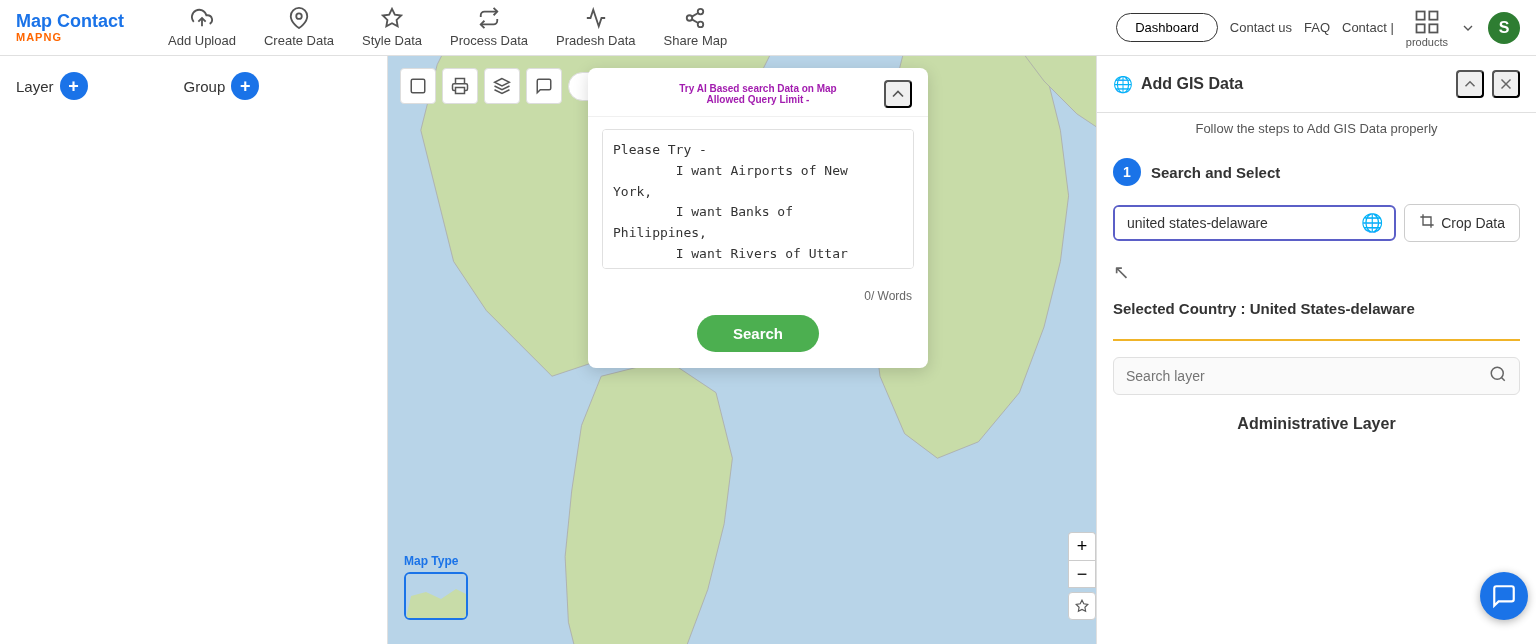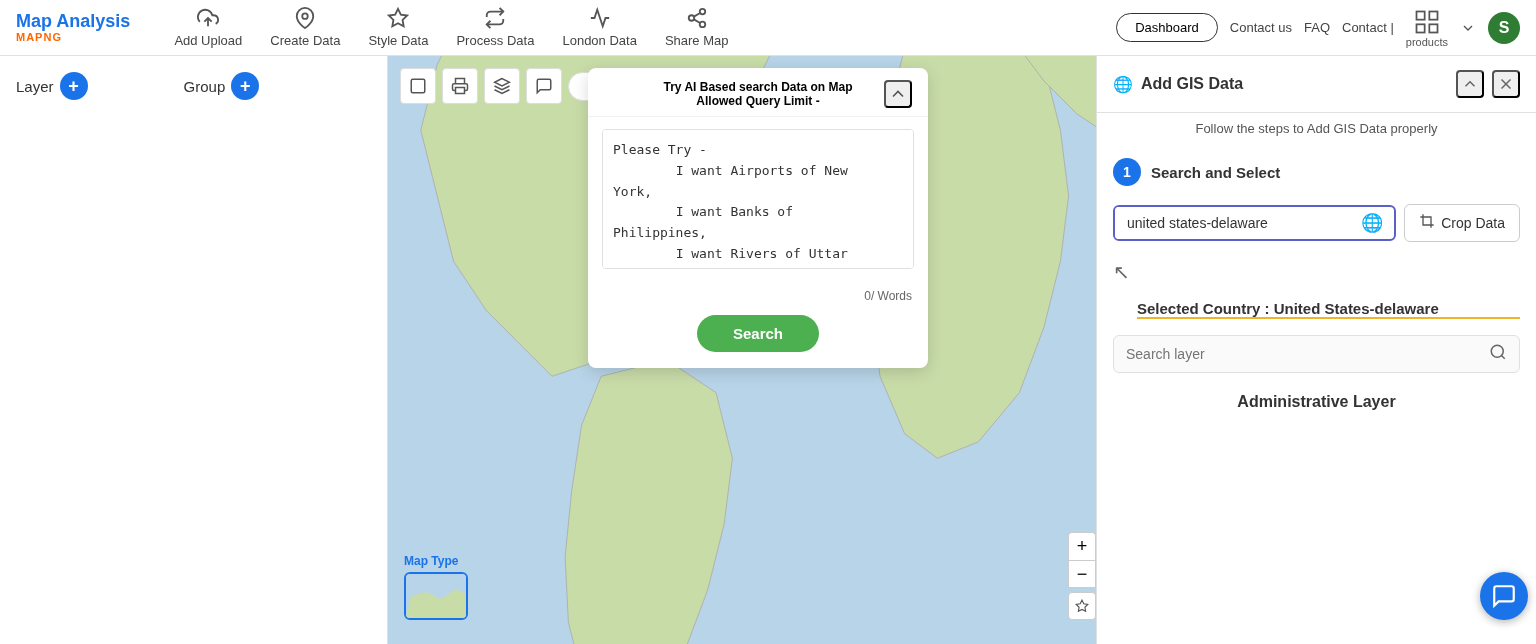--- a/index.html
+++ b/index.html
@@ -66,21 +66,21 @@
     
     .ai-panel {
       position: absolute; top: 12px; left: 200px; width: 340px;
       background: #fff; border-radius: 8px; box-shadow: 0 4px 16px rgba(0,0,0,0.15);
       z-index: 30; overflow: hidden;
     }
     .ai-panel-header {
       display: flex; align-items: center; justify-content: space-between;
       padding: 12px 16px 8px; border-bottom: 1px solid #f0f0f0;
     }
-    .ai-panel-title { font-size: 12px; font-weight: 600; color: #000000; flex: 1; text-align: center; }
+    .ai-panel-title { font-size: 10px; font-weight: 600; color: #a21caf; flex: 1; text-align: center; }
     .ai-panel-body { padding: 12px 14px; }
     .ai-textarea {
       width: 100%; height: 140px; border: 1px solid #e0e0e0; border-radius: 4px;
       padding: 10px; font-size: 13px; color: #333; resize: none; font-family: monospace;
       line-height: 1.6;
     }
     .ai-footer { display: flex; align-items: center; justify-content: space-between; padding: 4px 16px 12px; }
     .word-count { font-size: 12px; color: #666; font-weight: 500; }
     .search-btn { background: #4caf50; color: #fff; border: none; border-radius: 20px; padding: 10px 36px; font-size: 15px; font-weight: 600; cursor: pointer; }
 
@@ -107,41 +107,41 @@
     .step-label { font-size: 15px; font-weight: 600; color: #333; }
 
     .gis-search-row { display: flex; align-items: center; gap: 8px; padding: 6px 16px 12px; }
     .gis-input-wrap { flex: 1; border: 2px solid #5b5fc7; border-radius: 6px; display: flex; align-items: center; overflow: hidden; }
     .gis-input { flex: 1; border: none; outline: none; padding: 8px 12px; font-size: 14px; color: #333; }
     .gis-globe-btn { padding: 0 10px; font-size: 18px; color: #666; cursor: pointer; background: none; border: none; }
     .crop-btn { display: flex; align-items: center; gap: 6px; border: 1.5px solid #ccc; border-radius: 6px; padding: 8px 14px; font-size: 14px; color: #333; cursor: pointer; background: #fff; }
     .crop-icon { font-size: 16px; }
 
     .selected-country { padding: 10px 16px 8px; }
-    .selected-country-text { font-size: 15px; font-weight: 600; color: #333; border-bottom: 2px solid #f0b429; padding-bottom: 0; margin-left: 24px; }
+    .selected-country-text { font-size: 15px; font-weight: 600; color: #333; border-bottom: 2px solid #f0b429; padding-bottom: 22px; }
     .selected-country-text span { font-weight: 700; }
 
     .search-layer-row { display: flex; align-items: center; margin: 8px 16px; border: 1px solid #e0e0e0; border-radius: 6px; overflow: hidden; background: #fafafa; }
     .search-layer-input { flex: 1; border: none; outline: none; padding: 10px 12px; font-size: 14px; color: #999; background: transparent; }
     .search-layer-icon { padding: 0 12px; color: #666; font-size: 18px; cursor: pointer; background: none; border: none; }
 
     .admin-layer-title { text-align: center; padding: 12px 16px; font-size: 16px; font-weight: 700; color: #333; }
 
     
     .chat-widget { position: absolute; bottom: 24px; right: 8px; width: 48px; height: 48px; border-radius: 50%; background: #1a73e8; display: flex; align-items: center; justify-content: center; cursor: pointer; z-index: 50; box-shadow: 0 2px 8px rgba(0,0,0,0.3); }
 
     
     .attribution { position: absolute; bottom: 8px; right: 8px; font-size: 11px; color: #555; z-index: 20; display: flex; align-items: center; gap: 4px; }
   </style>
 </head>
 <body>
 
 <nav class="topnav">
   <div class="logo-area">
-    <span class="logo-title">Map Analysis</span>
+    <span class="logo-title">Map Contact</span>
     <span class="logo-sub">
       <span>MAP</span><span style="color:#ff6600">NG</span>
     </span>
   </div>
 
   <div class="nav-items">
 
     <div class="nav-item">
       <span class="nav-icon">
         <svg width="22" height="22" viewBox="0 0 24 24" fill="none" stroke="#555" stroke-width="2">
@@ -183,21 +183,21 @@
       </span>
       <span>Process Data</span>
     </div>
 
     <div class="nav-item">
       <span class="nav-icon">
         <svg width="22" height="22" viewBox="0 0 24 24" fill="none" stroke="#555" stroke-width="2">
             <polyline points="22 12 18 12 15 21 9 3 6 12 2 12"></polyline>
           </svg>
       </span>
-      <span>London Data</span>
+      <span>Pradesh Data</span>
     </div>
 
     <div class="nav-item">
       <span class="nav-icon">
         <svg width="22" height="22" viewBox="0 0 24 24" fill="none" stroke="#555" stroke-width="2">
             <circle cx="18" cy="5" r="3"></circle>
             <circle cx="6" cy="12" r="3"></circle>
             <circle cx="18" cy="19" r="3"></circle>
             <line x1="8.59" y1="13.51" x2="15.42" y2="17.49"></line>
             <line x1="15.41" y1="6.51" x2="8.59" y2="10.49"></line>

